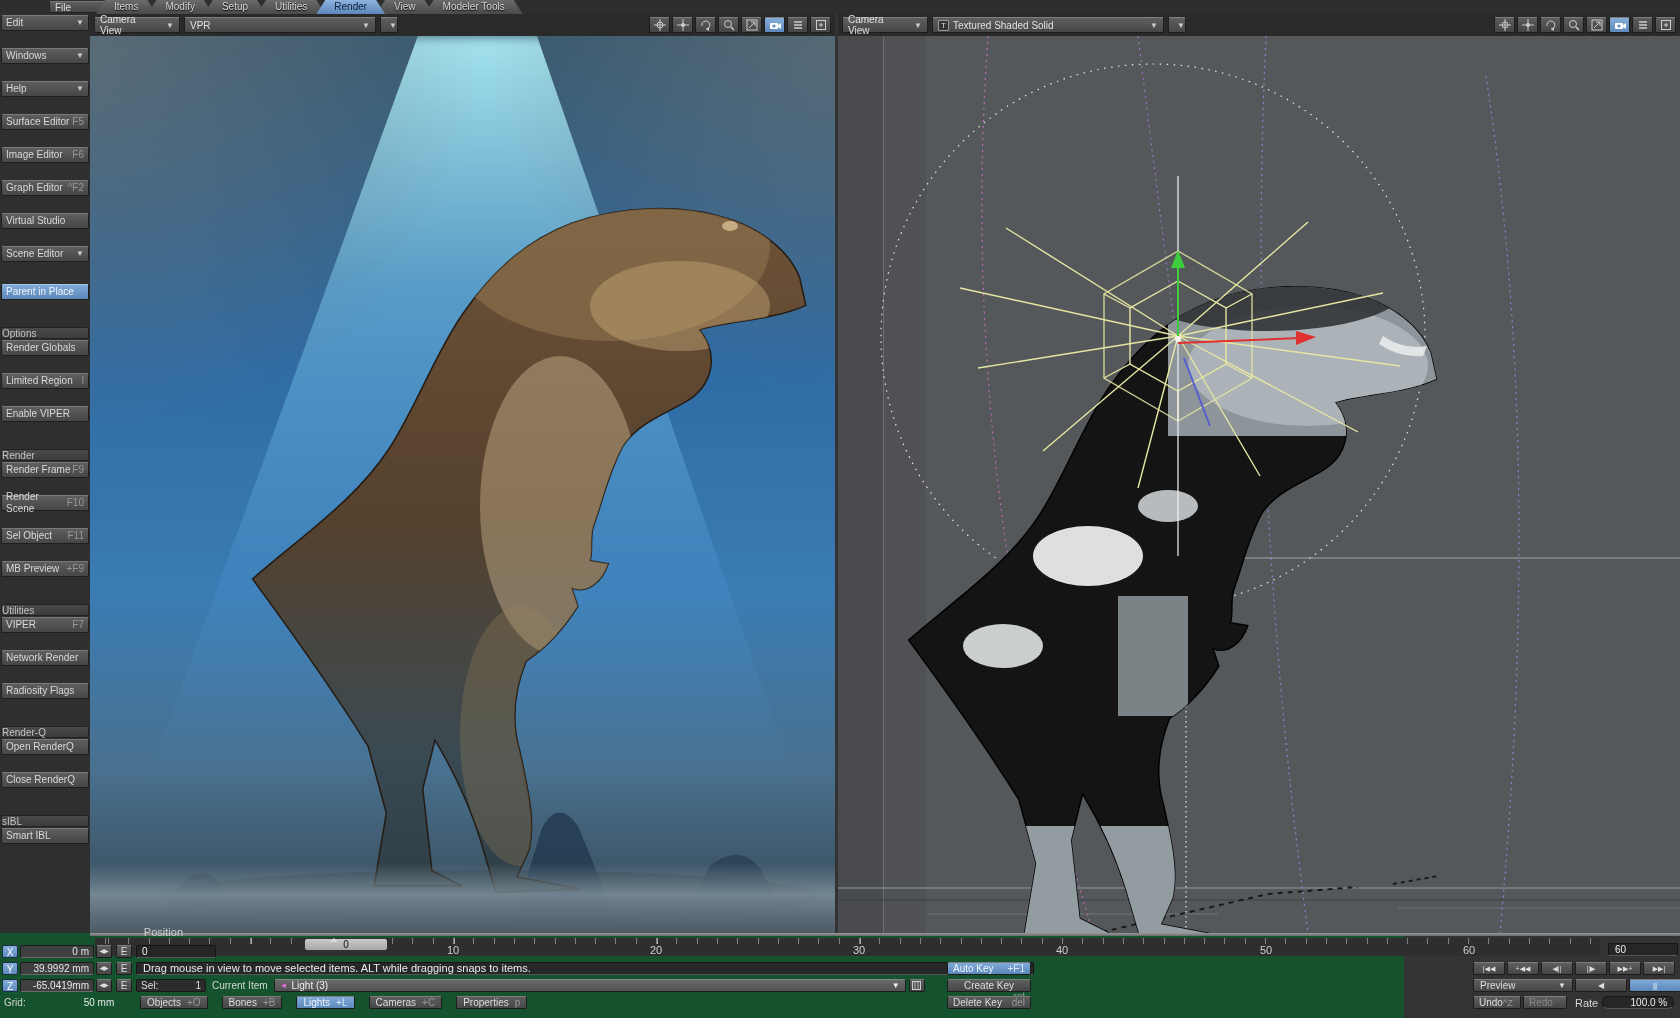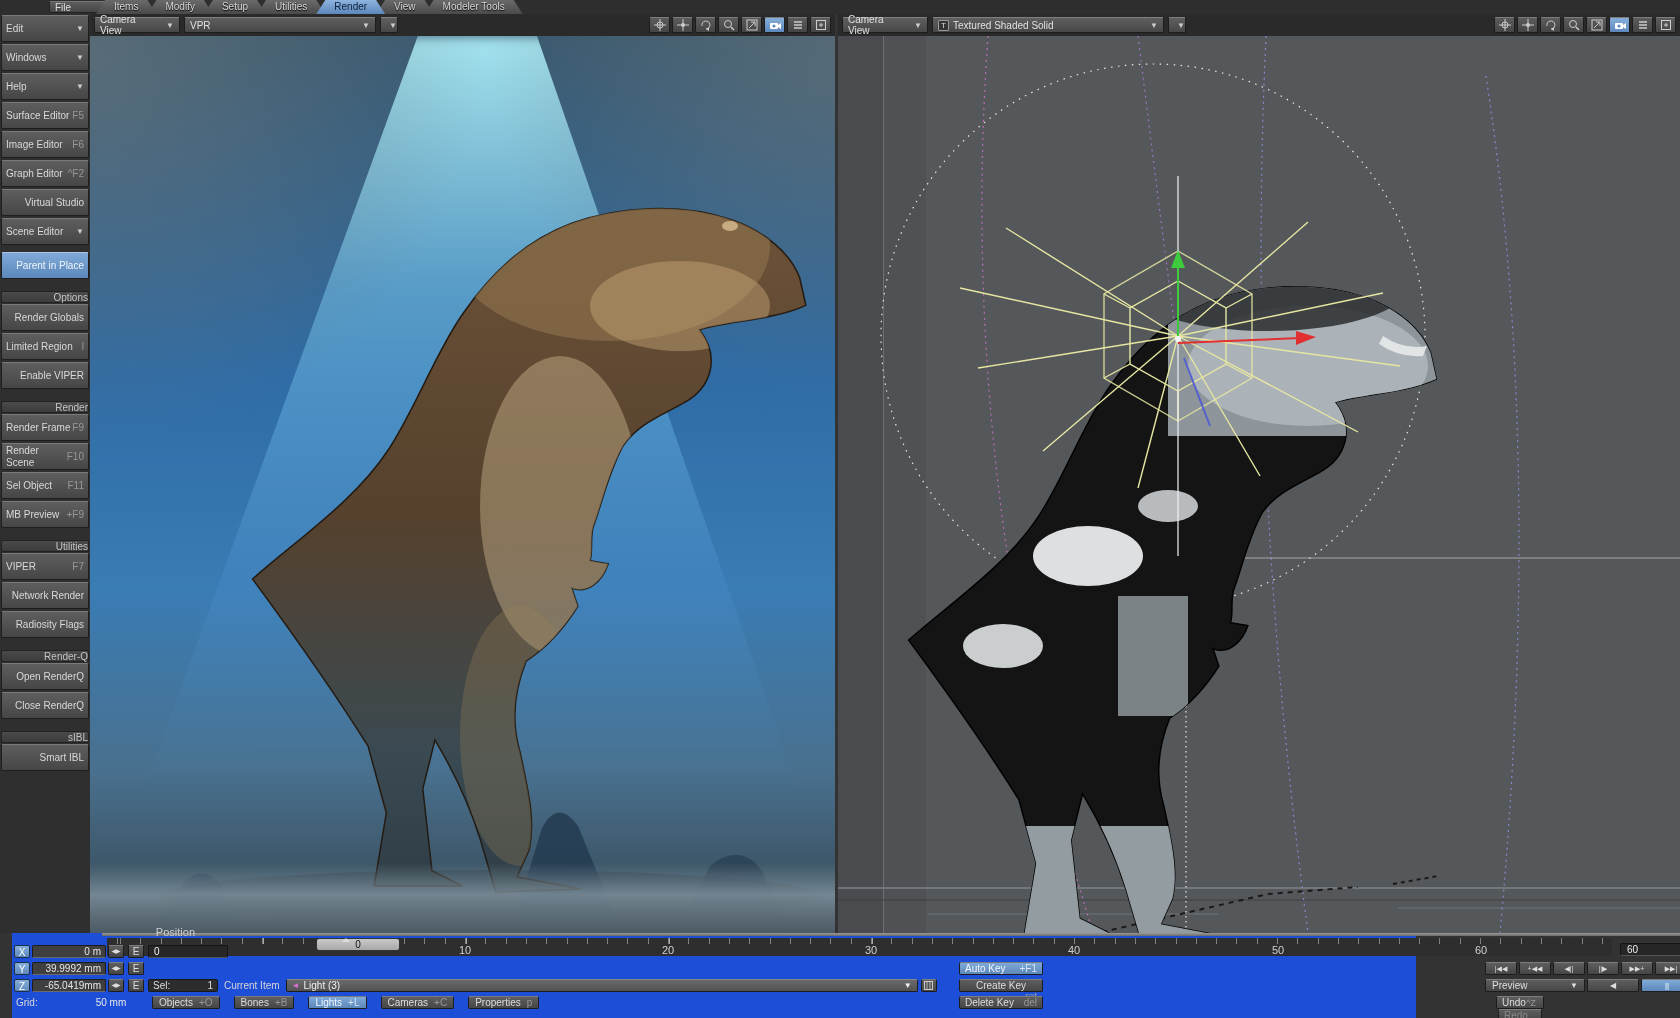--- a/index.html
+++ b/index.html
@@ -13,26 +13,26 @@
               border:1px solid #222; border-top-color:#777; border-radius:2px; display:flex; align-items:center; padding:0 5px; color:#ddd;margin-left:48px; }
   .menu-btn .caret { margin-left:auto; font-size:8px; color:#ccc; }
   .tabs { position:absolute; left:96px; top:0; height:14px; display:flex; }
   .tab { height:14px; line-height:14px; padding:0 18px; margin-right:-9px; color:#d8d8d8;
          background:linear-gradient(#6a6a6a,#4a4a4a); clip-path:polygon(9px 0, calc(100% - 9px) 0, 100% 100%, 0 100%);
          text-shadow:0 1px 1px #000; }
   .tab.active { background:linear-gradient(#8db3de,#5d88bc); color:#0d2038; text-shadow:none; z-index:2; }
 
   
   .sidebar { position:absolute; left:0; top:14px; width:90px; height:919px; background:#2f2f2f; padding:1px; }
-  .side-item { height:27px; line-height:12px; margin-bottom:2px; padding:0 4px; display:flex; align-items:center;
-               background:linear-gradient(#5e5e5e,#464646); border:1px solid #1e1e1e; border-top-color:#7a7a7a; border-radius:2px; color:#d9d9d9;justify-content:flex-end; }
+  .side-item { height:16px; line-height:12px; margin-bottom:17px; padding:0 4px; display:flex; align-items:center;
+               background:linear-gradient(#5e5e5e,#464646); border:1px solid #1e1e1e; border-top-color:#7a7a7a; border-radius:2px; color:#d9d9d9; }
   .side-item .sc { margin-left:auto; color:#979797; }
   .side-item .caret { margin-left:auto; font-size:8px; color:#ccc; }
   .side-item.active { background:linear-gradient(#7fa9d8,#5b88ba); color:#eef4fb; border-top-color:#a9c6e4; }
-  .side-header { height:12px; line-height:12px; margin:1px 0; text-align:right; color:#c4c4c4;
+  .side-header { height:12px; line-height:12px; margin:1px 0; text-align:left; color:#c4c4c4;
                  background:linear-gradient(#4a4a4a,#3c3c3c); border:1px solid #222; border-radius:2px; }
   .gap6 { height:5px; } .gap10 { height:9px; }
 
   
   .viewport { position:absolute; top:14px; height:919px; background:#2a2a2a; }
   .vp-left  { left:90px;  width:745px; }
   .vp-right { left:838px; width:842px; }
   .vp-header { position:absolute; left:0; top:0; width:100%; height:22px; background:#2a2a2a; display:flex; align-items:center; gap:4px; padding:0 4px; }
   .vp-drop { height:16px; background:linear-gradient(#5f5f5f,#474747); border:1px solid #1d1d1d; border-top-color:#808080;
              border-radius:2px; display:flex; align-items:center; padding:0 5px; color:#e0e0e0; }
@@ -56,21 +56,21 @@
     background:linear-gradient(180deg,rgba(170,235,245,.95) 0%,rgba(120,200,240,.55) 28%,rgba(90,160,220,.22) 60%,rgba(90,160,220,0) 85%);
     clip-path:polygon(44% 0, 60% 0, 100% 96%, 2% 96%); filter:blur(6px); }
   .vpr-fog { position:absolute; inset:0;
     background:radial-gradient(circle at 0% 2%, rgba(110,120,124,.6), rgba(110,120,124,0) 34%),
                radial-gradient(circle at 100% 2%, rgba(110,120,124,.55), rgba(110,120,124,0) 30%); }
   .vpr-floor { position:absolute; left:0; bottom:0; width:100%; height:70px;
     background:linear-gradient(180deg, rgba(122,140,150,0) 0%, rgba(130,148,158,.8) 45%, #4c5a64 100%); }
   .scene-svg { position:absolute; inset:0; }
 
   
-  .bottom { position:absolute; left:12px; top:933px; width:1404px; height:85px; background:#1d4ed8; }
+  .bottom { position:absolute; left:0; top:933px; width:1404px; height:85px; background:#14532d; }
   .divider { position:absolute; left:90px; top:0; width:1590px; height:3px; background:linear-gradient(#9a9a9a,#6a6a6a); }
   .pos-label { position:absolute; left:10px; top:-12px; width:78px; text-align:right; color:#cfcfcf; font-size:11px; }
   .ruler { position:absolute; left:95px; top:5px; width:1505px; height:18px; background:#2e2e2e; }
   .ruler-ticks { position:absolute; left:0; top:0; width:100%; height:6px;
     background:repeating-linear-gradient(90deg,#808080 0 1px,transparent 1px 20.3px),
                repeating-linear-gradient(90deg,#aaa 0 1px,transparent 1px 101.5px);
     background-position:13px 0,54px 0; }
   .tick-label { position:absolute; top:6px; transform:translateX(-50%); color:#cfcfcf; font-size:11px; }
   .row { position:absolute; height:13px; display:flex; align-items:center; }
   .axis-badge { width:16px; height:13px; border-radius:2px; background:linear-gradient(#86aed9,#5d89bc); color:#fff;
@@ -490,20 +490,21 @@
       <div class="nudge">◀▶</div>
       <div class="e-btn">E</div>
       <div class="frame-field">0</div>
     </div>
 
     <div class="row" style="left:2px; top:29px;">
       <div class="axis-badge">Y</div>
       <div class="val-field">39.9992 mm</div>
       <div class="nudge">◀▶</div>
       <div class="e-btn">E</div>
+      <div class="hint-bar">Drag mouse in view to move selected items. ALT while dragging snaps to items.</div>
     </div>
     <div class="key-btn blue" style="left:947px; top:29px;">
       <span>Auto Key</span>
         <span class="sc">+F1</span>
     </div>
     <div class="row" style="left:1473px; top:29px;">
       <div class="pb-btn">|◀◀</div>
       <div class="pb-btn">+◀◀</div>
       <div class="pb-btn">◀||</div>
       <div class="pb-btn">||▶</div>
@@ -570,21 +571,21 @@
         </div>
       <div class="mode-btn">
           <span>Properties</span>
           <span class="sc">p</span>
         </div>
     </div>
     <div class="key-btn" style="left:947px; top:63px;text-align:right;">
       <span>Delete Key</span>
         <span class="sc">del</span>
     </div>
-    <div class="row" style="left:1473px; top:63px;flex-direction:column;">
+    <div class="row" style="left:1473px; top:63px;">
       <div class="pb-btn undo-btn">
         <span>Undo</span>
           <span class="sc">^Z</span>
       </div>
       <div class="pb-btn undo-btn dim" style="width:44px">
         <span class="dim">Redo</span>
       </div>
       <span class="plain-label" style="margin:0 4px 0 6px; font-size:11px;">Rate</span>
       <div class="rate-field">100.0 %</div>
     </div>

